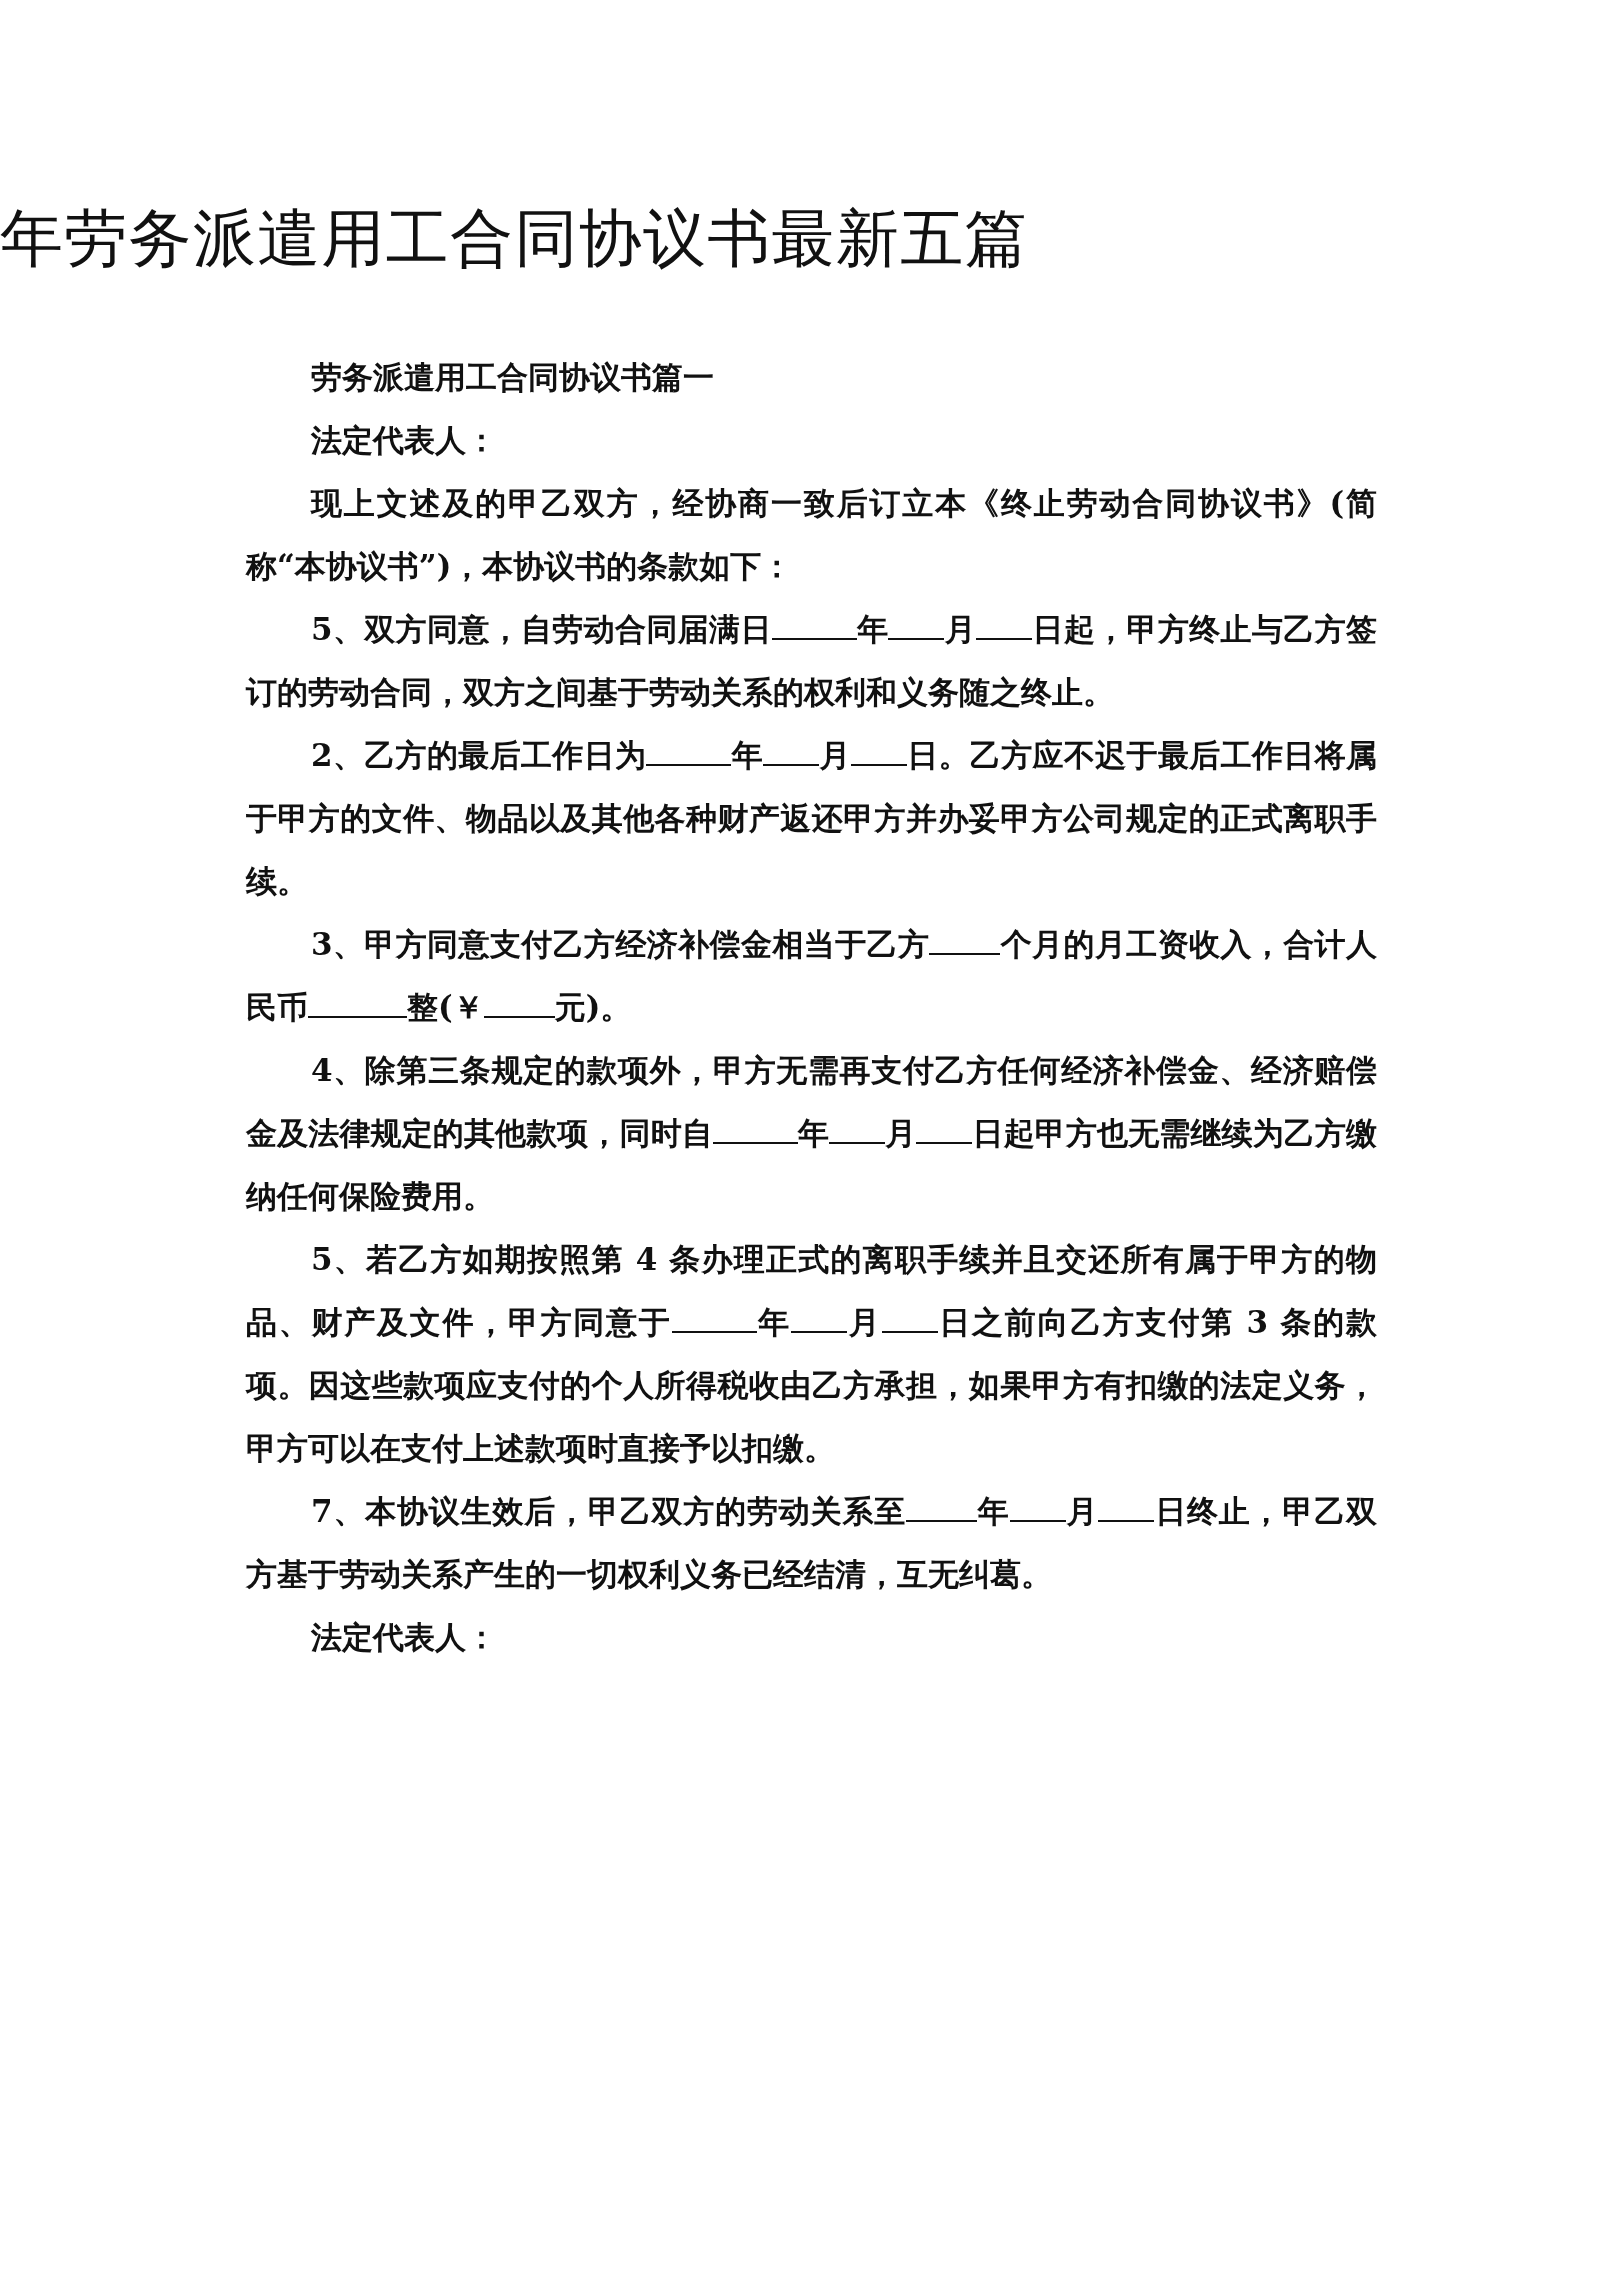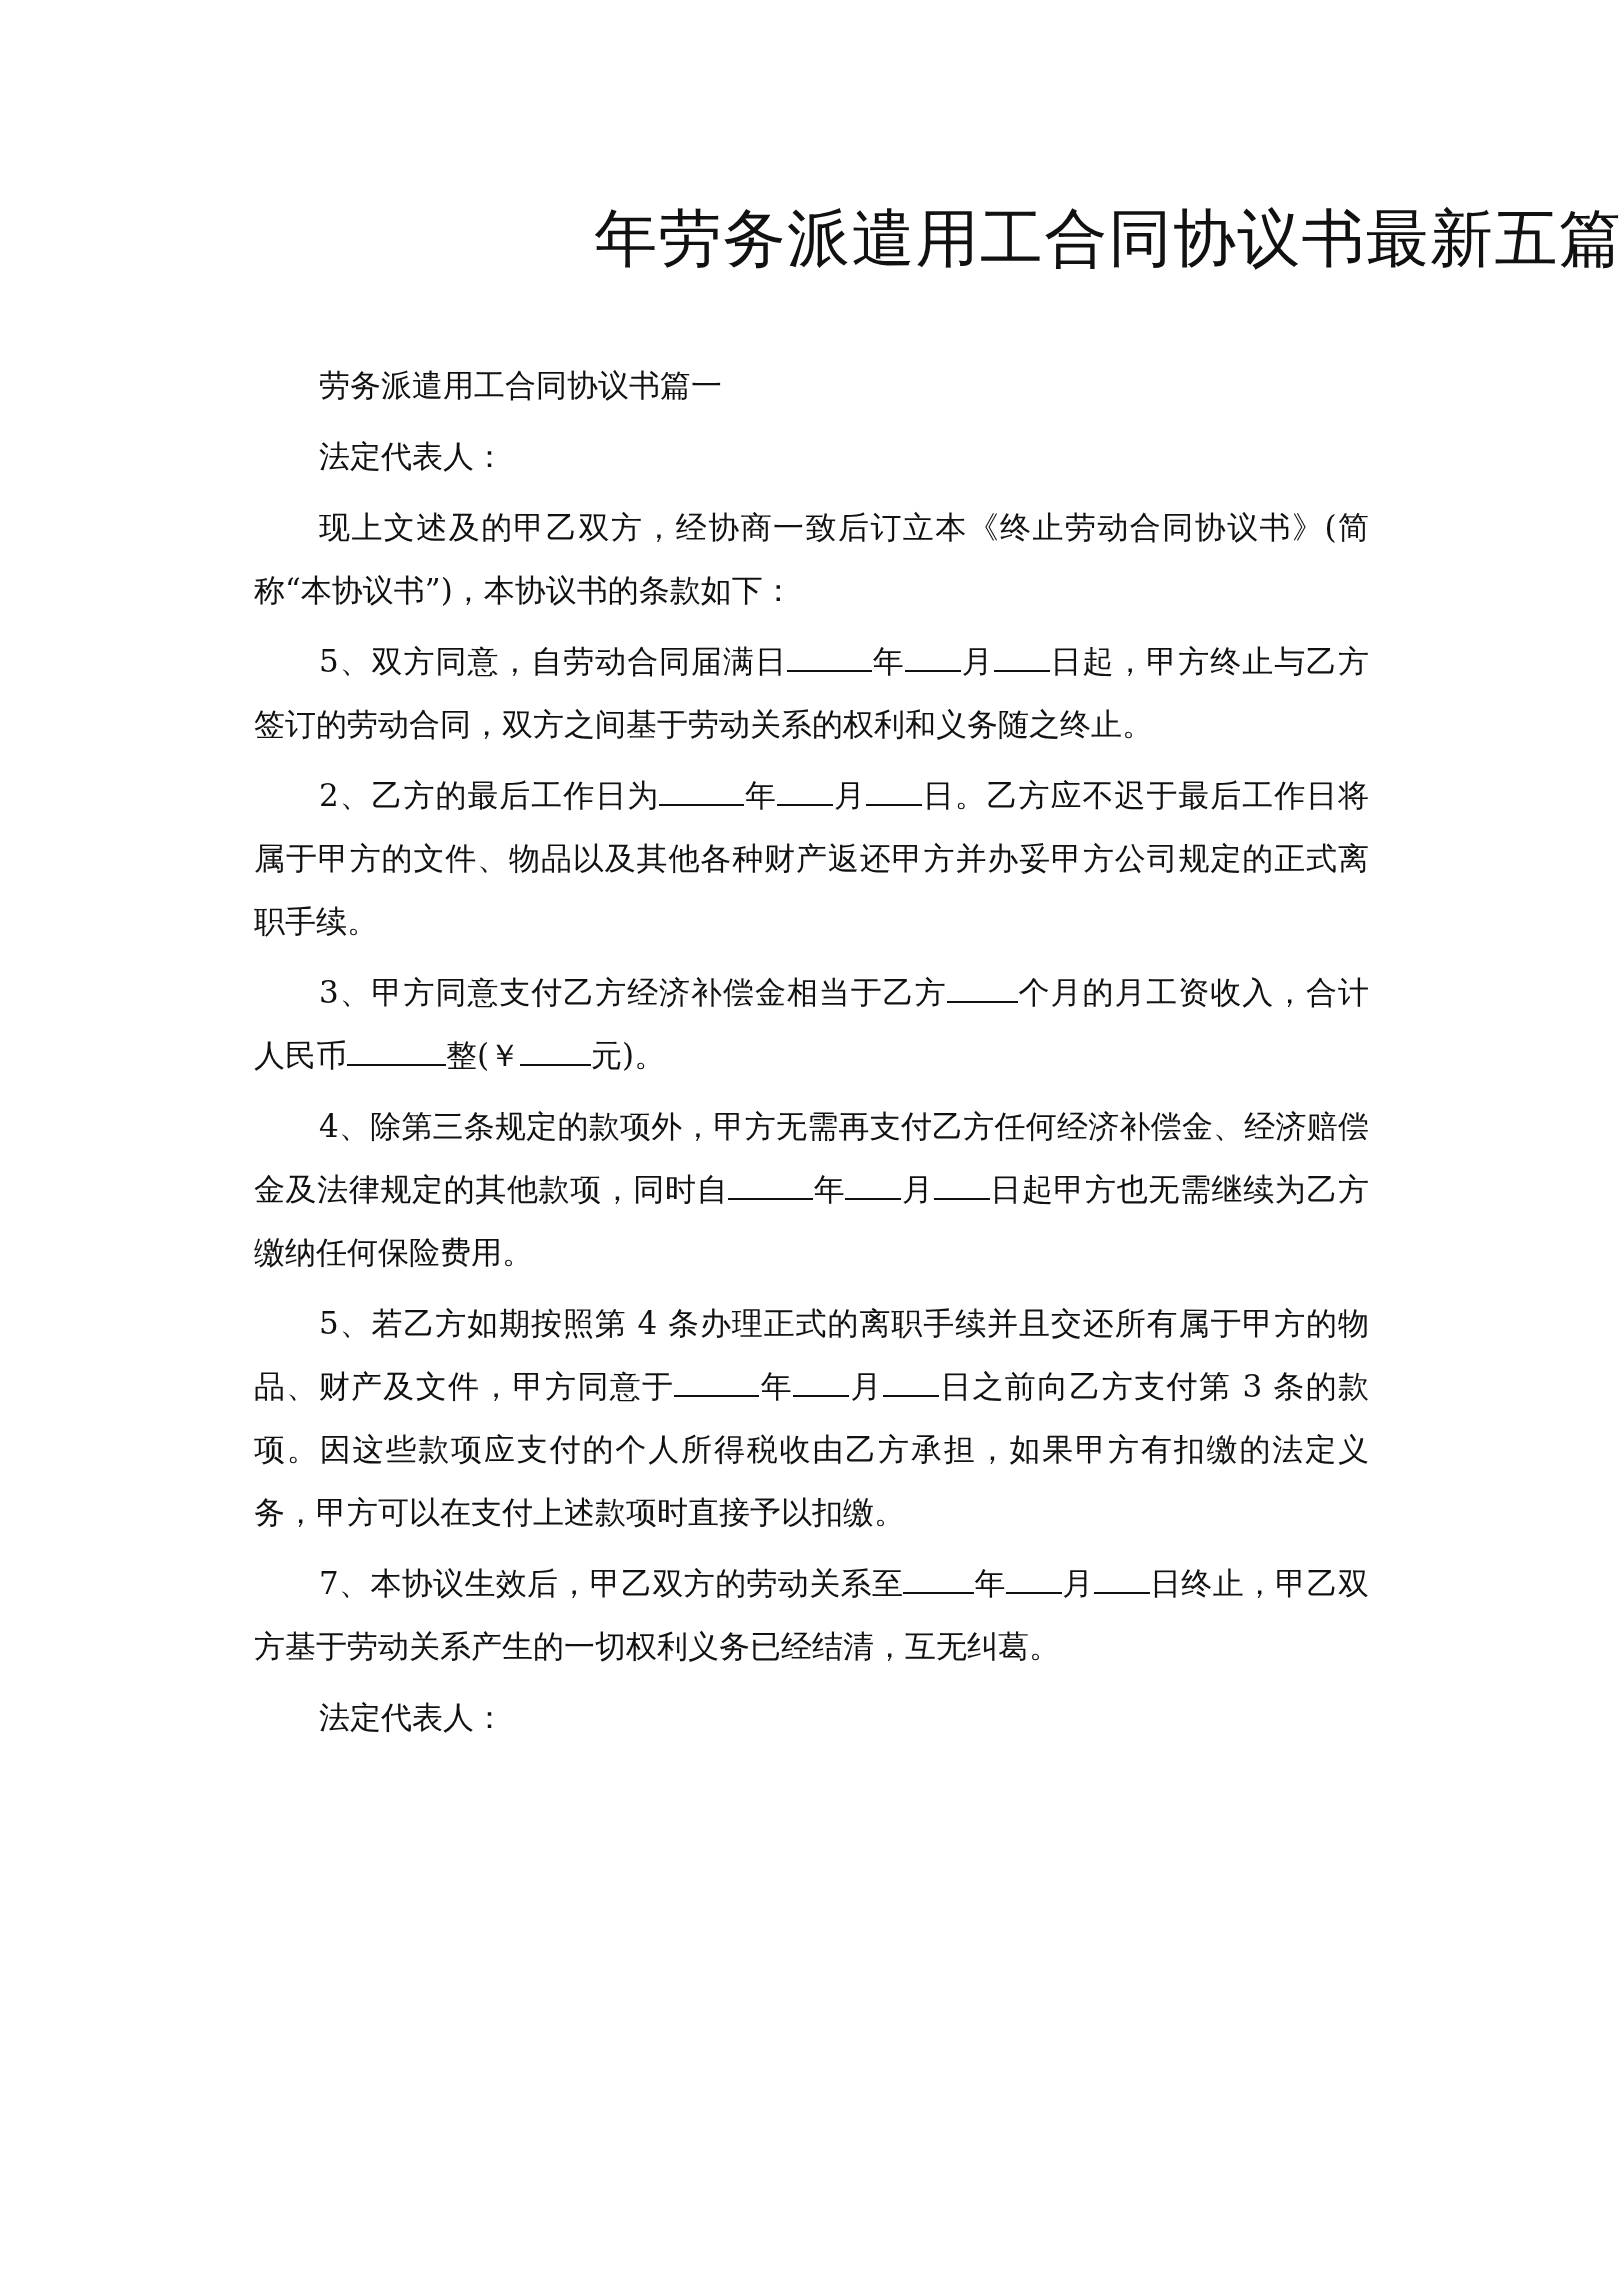--- a/index.html
+++ b/index.html
@@ -3,28 +3,28 @@
 <meta charset="utf-8">
 <style>
   html, body { margin: 0; padding: 0; background: #ffffff; }
   body {
     width: 1623px; height: 2295px; position: relative; overflow: hidden;
     font-family: "DejaVu Serif", "Liberation Serif", serif;
     color: #111111;
   }
   .title {
     position: absolute; left: 0; top: 196px; width: 1623px;
-    text-align: right; font-size: 63px; line-height: 85px;
+    text-align: left; font-size: 63px; line-height: 85px;
     font-weight: normal; letter-spacing: 1.3px; margin: 0;
   }
   .content {
     position: absolute; left: 246px; top: 346px; width: 1131px;
     font-size: 31px; line-height: 63px;
   }
-  .p { margin: 8px; text-align: justify; text-align-last: left; }
+  .p { margin: 0; text-align: justify; text-align-last: left; font-weight: bold; }
   .indent { text-indent: 65px; }
   .blank {
     display: inline-block; border-bottom: 2px solid #111;
     height: 26px; vertical-align: baseline;
   }
 </style>
 </head>
 <body>
 
 <h1 class="title">年劳务派遣用工合同协议书最新五篇</h1>

